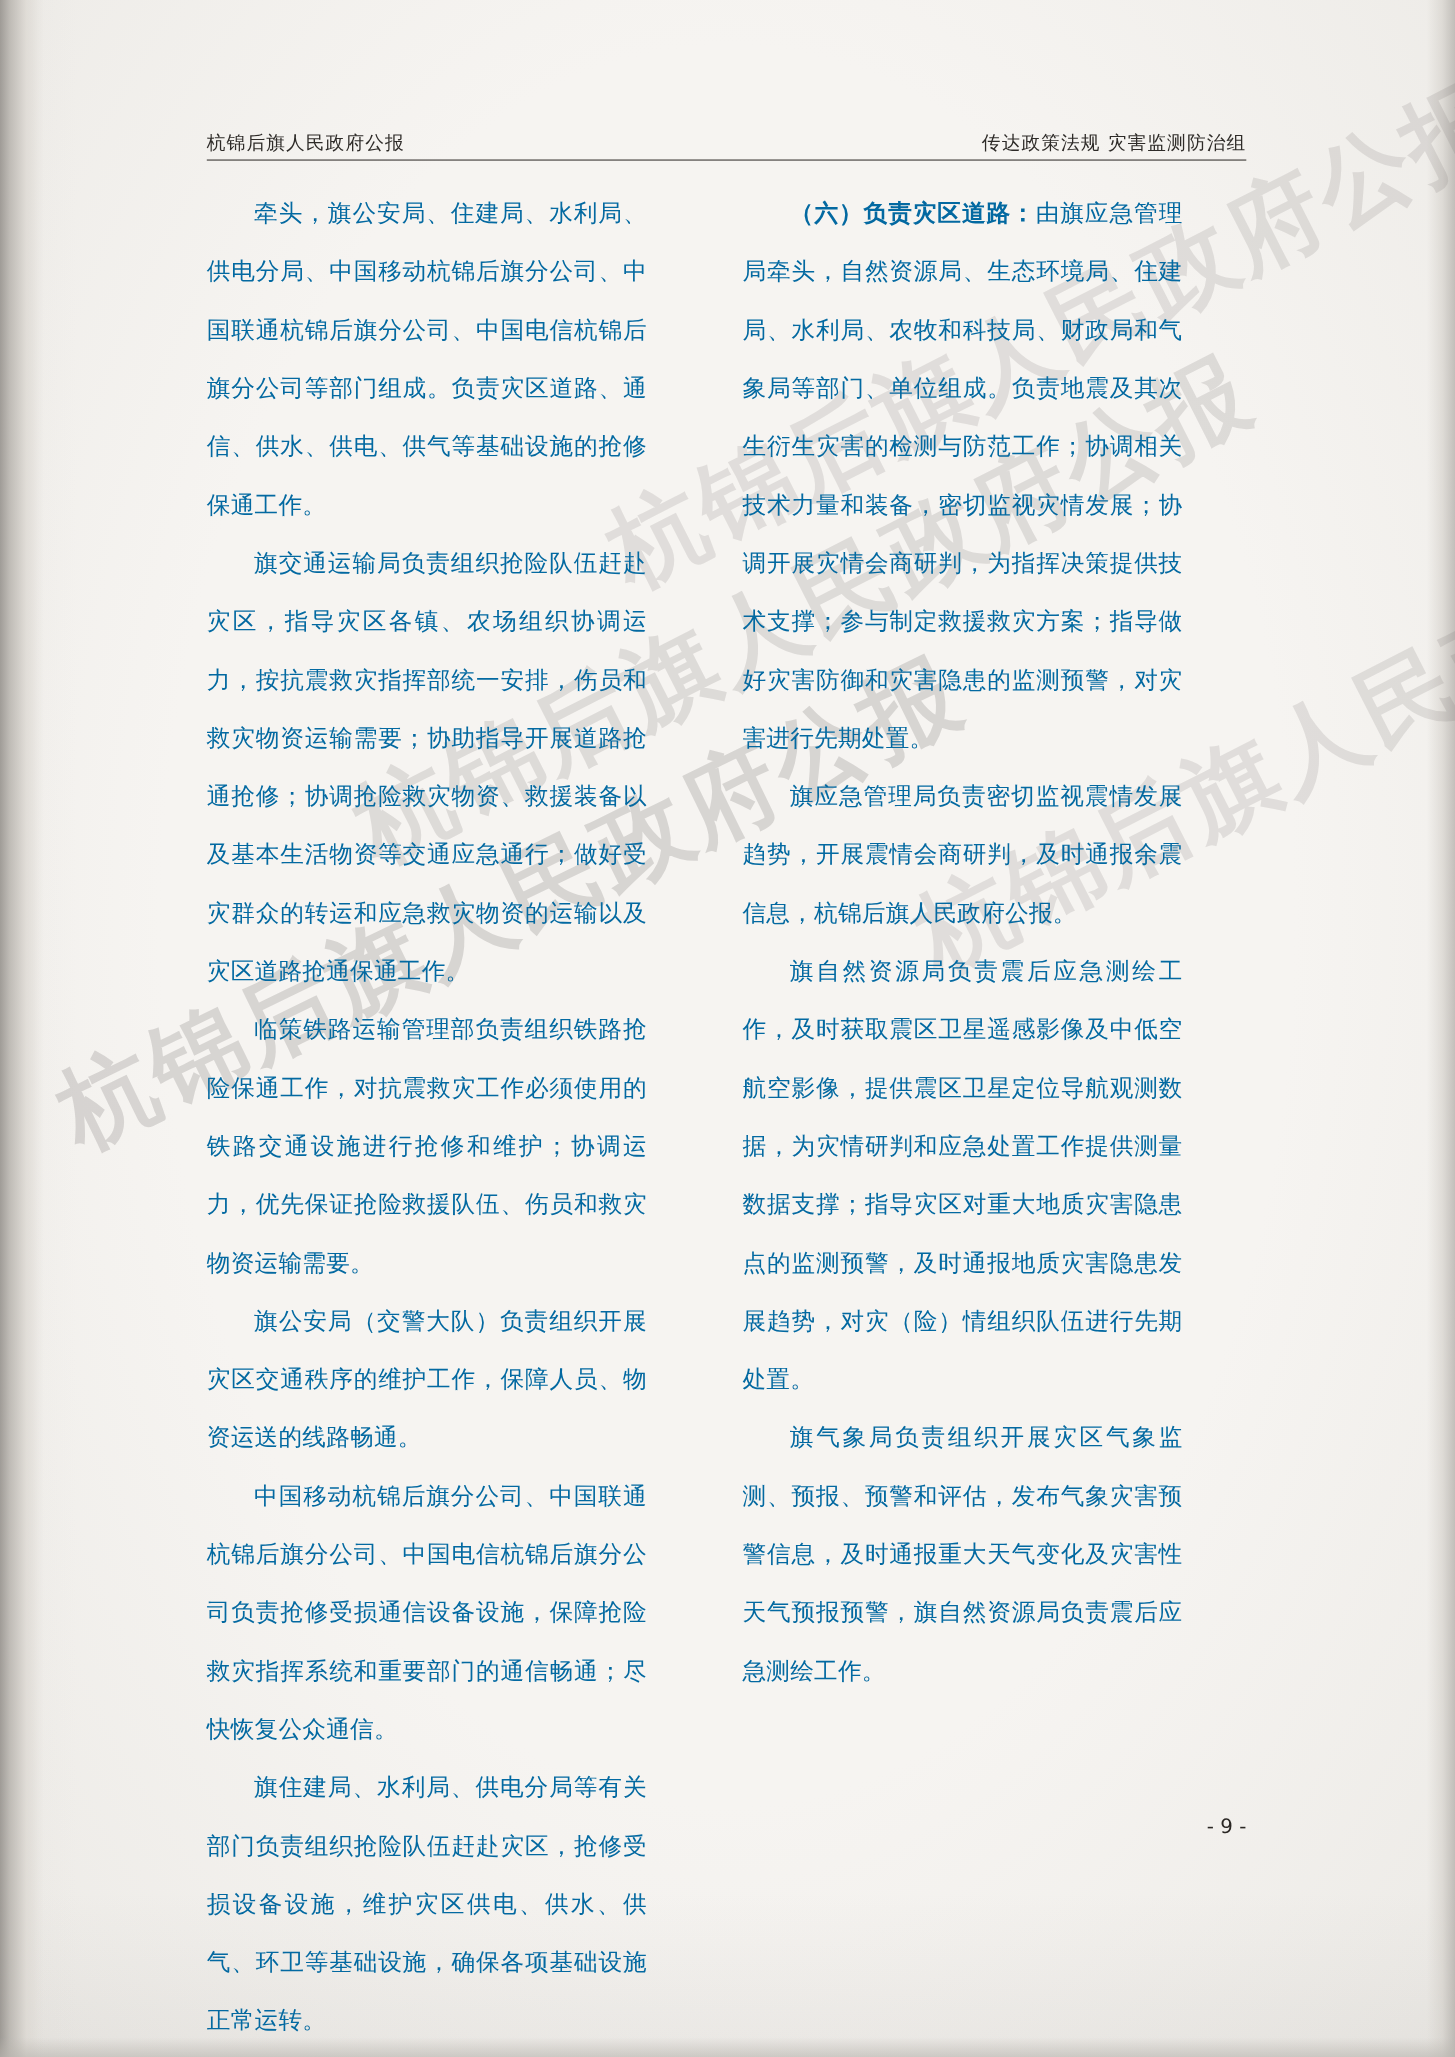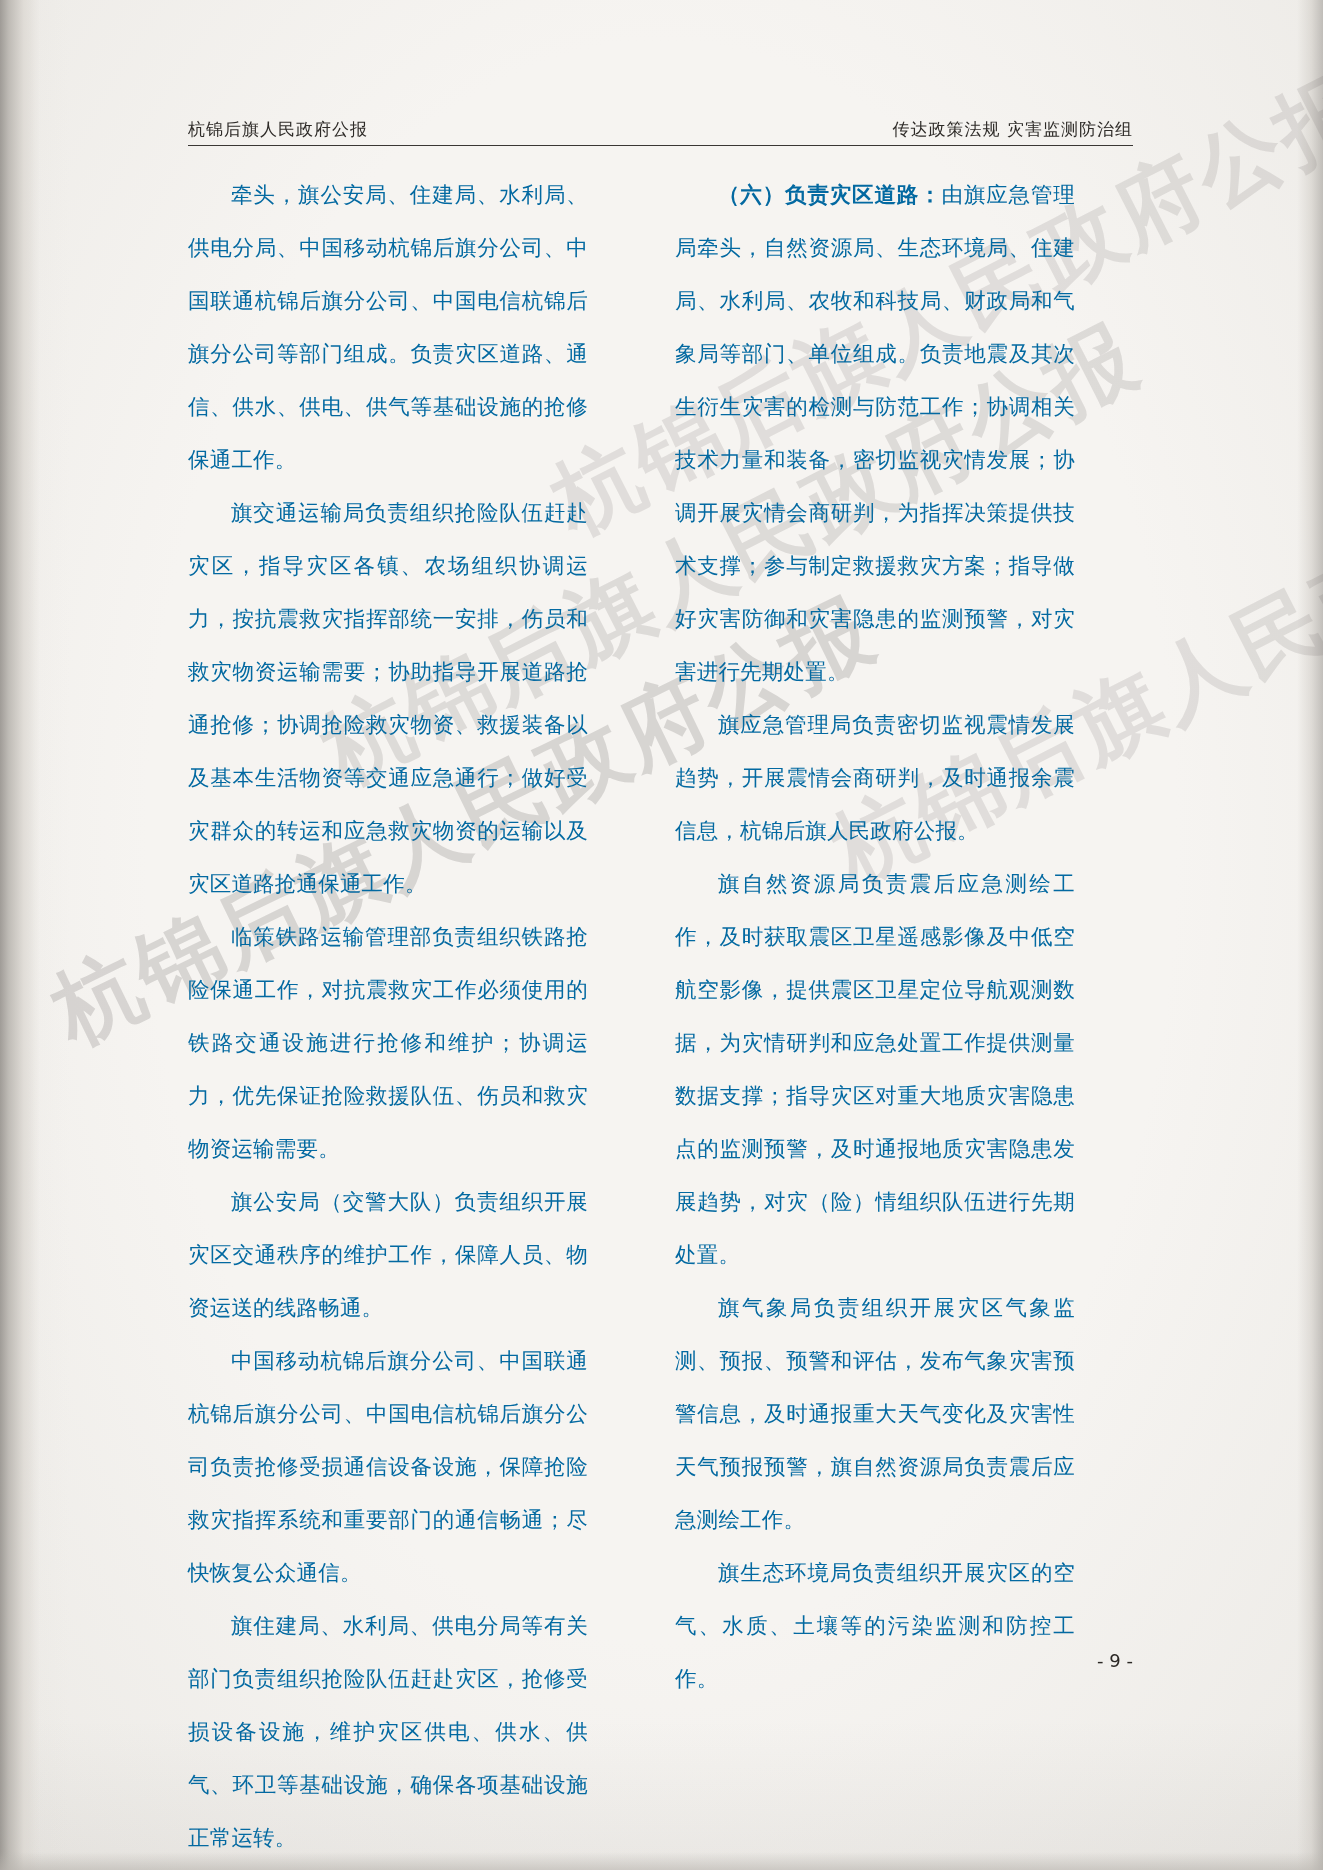--- a/index.html
+++ b/index.html
@@ -194,20 +194,19 @@
       <p class="para">临策铁路运输管理部负责组织铁路抢险保通工作，对抗震救灾工作必须使用的铁路交通设施进行抢修和维护；协调运力，优先保证抢险救援队伍、伤员和救灾物资运输需要。</p>
       <p class="para">旗公安局（交警大队）负责组织开展灾区交通秩序的维护工作，保障人员、物资运送的线路畅通。</p>
       <p class="para">中国移动杭锦后旗分公司、中国联通杭锦后旗分公司、中国电信杭锦后旗分公司负责抢修受损通信设备设施，保障抢险救灾指挥系统和重要部门的通信畅通；尽快恢复公众通信。</p>
       <p class="para">旗住建局、水利局、供电分局等有关部门负责组织抢险队伍赶赴灾区，抢修受损设备设施，维护灾区供电、供水、供气、环卫等基础设施，确保各项基础设施正常运转。</p>
     </div>
     <div class="col col-right">
       <p class="para"><span class="bold-lead">（六）负责灾区道路：</span><span>由旗应急管理局牵头，自然资源局、生态环境局、住建局、水利局、农牧和科技局、财政局和气象局等部门、单位组成。负责地震及其次生衍生灾害的检测与防范工作；协调相关技术力量和装备，密切监视灾情发展；协调开展灾情会商研判，为指挥决策提供技术支撑；参与制定救援救灾方案；指导做好灾害防御和灾害隐患的监测预警，对灾害进行先期处置。</span></p>
       <p class="para">旗应急管理局负责密切监视震情发展趋势，开展震情会商研判，及时通报余震信息，杭锦后旗人民政府公报。</p>
       <p class="para">旗自然资源局负责震后应急测绘工作，及时获取震区卫星遥感影像及中低空航空影像，提供震区卫星定位导航观测数据，为灾情研判和应急处置工作提供测量数据支撑；指导灾区对重大地质灾害隐患点的监测预警，及时通报地质灾害隐患发展趋势，对灾（险）情组织队伍进行先期处置。</p>
       <p class="para">旗气象局负责组织开展灾区气象监测、预报、预警和评估，发布气象灾害预警信息，及时通报重大天气变化及灾害性天气预报预警，旗自然资源局负责震后应急测绘工作。</p>
-      <p class="para">旗生态环境局负责组织开展灾区的空气、水质、土壤等的污染监测和防控工作。</p>
     </div>
   </div>
 
   <div class="page-number">
     <span class="page-number-inner">- 9 -</span>
   </div>
 </div>
 
 </body></html>

